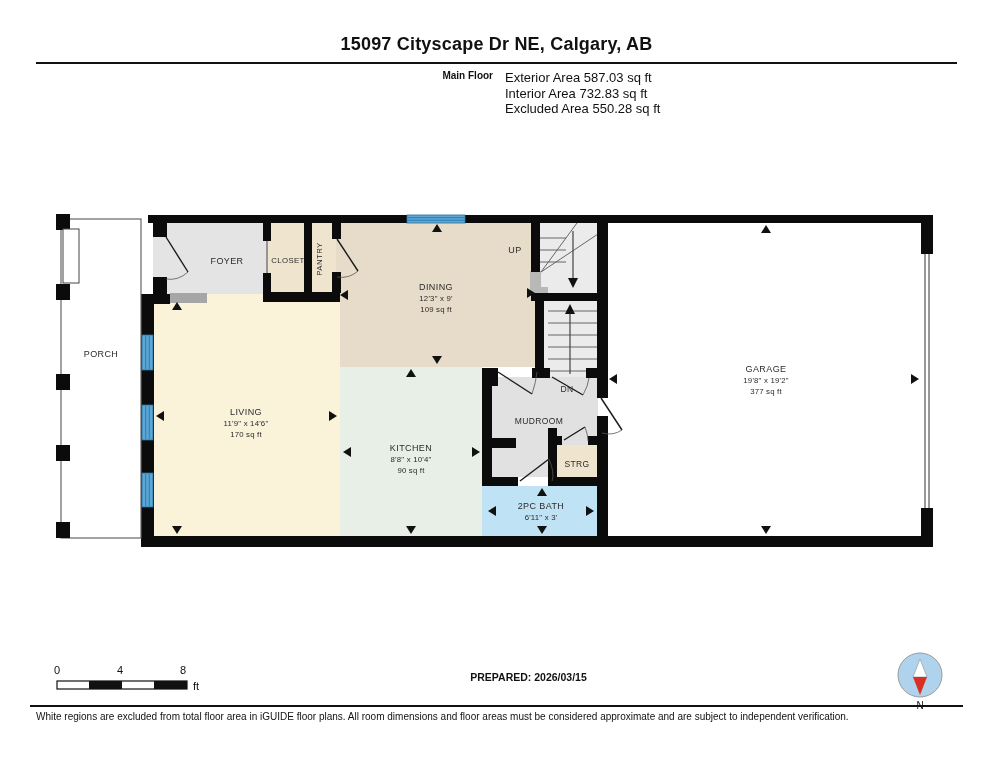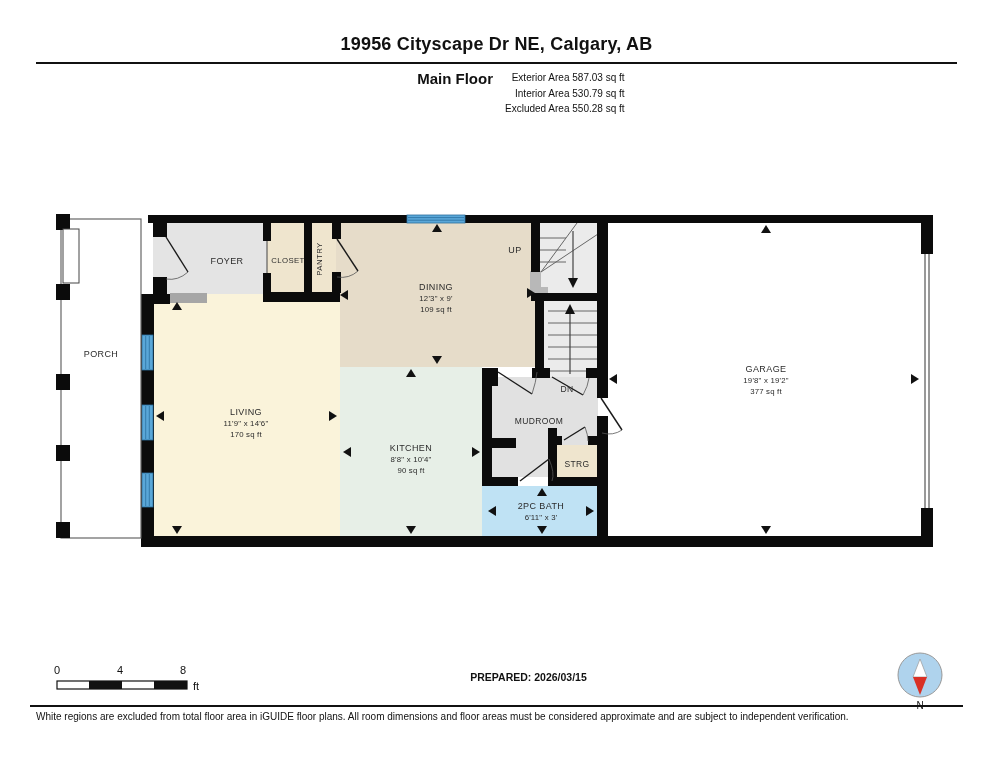--- a/index.html
+++ b/index.html
@@ -1,48 +1,48 @@
 <!DOCTYPE html>
 <html><head>
 <meta charset="utf-8">
 <style>
   html,body{margin:0;padding:0;background:#fff;}
   .page{position:relative;width:993px;height:768px;background:#ffffff;overflow:hidden;
         font-family:"Liberation Sans",sans-serif;color:#111;}
   .title{position:absolute;top:34px;left:0;width:100%;text-align:center;
          font-size:18px;font-weight:bold;letter-spacing:.2px;}
   .rule-top{position:absolute;top:62px;left:36px;width:921px;height:2px;background:#111;}
-  .floor-label{position:absolute;top:70px;right:500px;font-size:15px;font-weight:bold;}
-  .areas{position:absolute;top:70px;left:505px;font-size:10px;line-height:15.7px;text-align:right;}
+  .floor-label{position:absolute;top:70px;right:500px;font-size:10px;font-weight:bold;}
+  .areas{position:absolute;top:70px;left:505px;font-size:13px;line-height:15.7px;}
   .prepared{position:absolute;top:671px;left:0;width:100%;text-align:center;
             font-size:10.5px;font-weight:600;margin-left:32px;}
   .rule-bottom{position:absolute;top:705px;left:30px;width:933px;height:2px;background:#111;}
   .disclaimer{position:absolute;top:711px;left:36px;font-size:10px;color:#111;}
   svg.plan{position:absolute;top:0;left:0;}
   svg .wall{fill:#0b0b0b;shape-rendering:crispEdges;}
   svg .roomtxt{fill:#2b2b2b;font-family:"Liberation Sans",sans-serif;letter-spacing:.4px;}
   svg .dims{fill:#2b2b2b;font-family:"Liberation Sans",sans-serif;letter-spacing:.2px;}
   svg .tread{stroke:#666;stroke-width:1;fill:none;}
   svg .doorleaf{stroke:#1a1a1a;stroke-width:1.4;fill:none;}
   svg .doorarc{stroke:#555;stroke-width:.8;fill:none;}
   svg .win{fill:#5AA7D8;stroke:#2A6E9E;stroke-width:.8;}
   svg .winline{stroke:#2A6E9E;stroke-width:.8;}
   svg .dimarrow{fill:#111;}
 </style>
 </head>
 <body>
 
 <div class="page">
 
-  <div class="title">19956 Cityscape Dr NE, Calgary, AB</div>
+  <div class="title">15097 Cityscape Dr NE, Calgary, AB</div>
   <div class="rule-top"></div>
   <div class="floor-label">Main Floor</div>
   <div class="areas">
     <div>Exterior Area 587.03 sq ft</div>
-    <div>Interior Area 530.79 sq ft</div>
+    <div>Interior Area 732.83 sq ft</div>
     <div>Excluded Area 550.28 sq ft</div>
   </div>
 
   <svg class="plan" width="993" height="768" viewBox="0 0 993 768">
 
     <rect x="153" y="222" width="114" height="72" fill="#E4E4E4"></rect>
     <rect x="267" y="222" width="41" height="70" fill="#EFE5CE"></rect>
     <rect x="308" y="222" width="28" height="70" fill="#EFE5CE"></rect>
     <rect x="336" y="222" width="200" height="145" fill="#E6DCC9"></rect>
     <rect x="537" y="222" width="62" height="71" fill="#EBEBEB"></rect>

